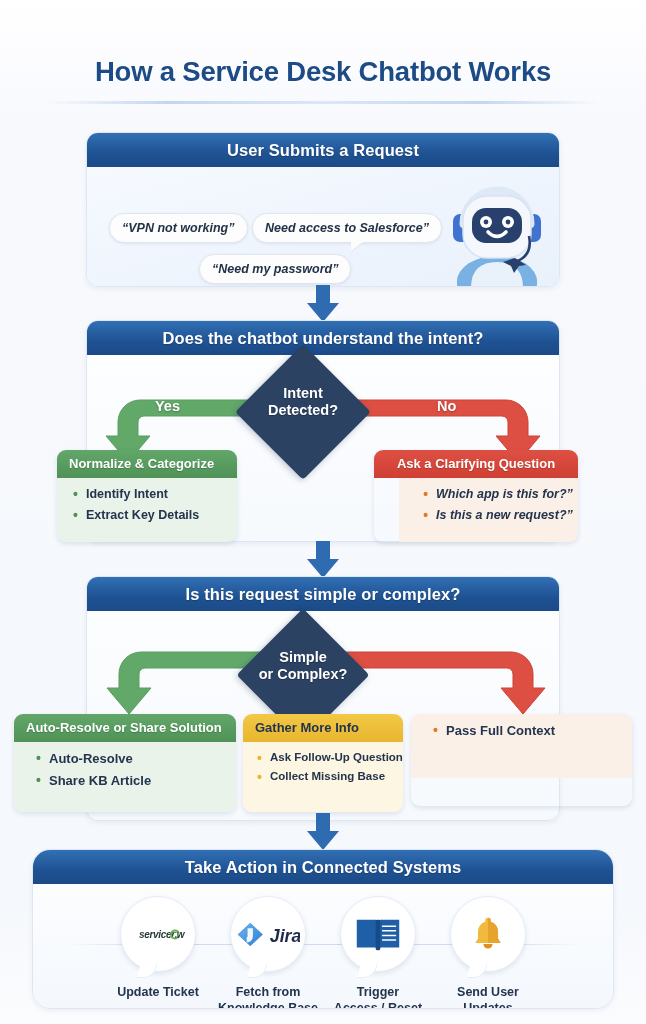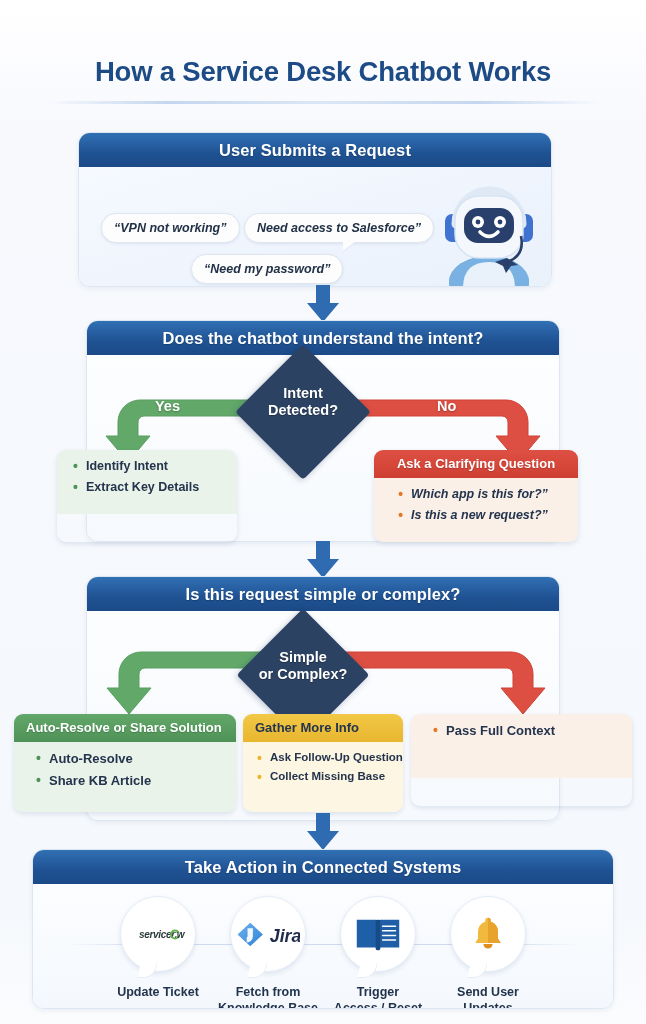--- a/index.html
+++ b/index.html
@@ -45,21 +45,21 @@
     font-size: 16.5px; font-weight: 700;
     background: linear-gradient(180deg,#2f6bb0 0%,#1f5293 55%,#1a4madd 100%);
     background: linear-gradient(180deg,#3170b4 0%,#215severe 1%,#1f5293 60%,#1b4a87 100%);
     background: linear-gradient(180deg,#3170b4 0%,#1f5293 60%,#1b4a87 100%);
     text-shadow: 0 1px 1px rgba(0,0,0,.22);
     letter-spacing: .1px;
   }
   .card-body { position: relative; width: 100%; }
 
   
-  #sec1 { left: 78px; top: 132px; width: 474px; height: 155px; }
+  #sec1 { left: 86px; top: 132px; width: 474px; height: 155px; }
   #sec1 .card-body { height: 121px; background: linear-gradient(165deg,#f6faff 0%,#eef4fd 60%,#e9f1fb 100%); }
   .s1-sub {
     position: absolute; top: 16px; left: 0; width: 474px; text-align: center;
     font-size: 13.5px; color: #2b3b54;
   }
   .bubble {
     position: absolute;
     background: #fdfdfd;
     border: 1px solid #dfe6f0;
     border-radius: 16px;
@@ -86,21 +86,21 @@
   
   #sec2 { left: 86px; top: 320px; width: 474px; height: 222px; }
   #sec2 .card-body { height: 188px; background: linear-gradient(180deg,#fdfeff 0%,#f6f9fd 100%); }
   #sec3wrap { position:absolute; left: 86px; top: 576px; width: 474px; height: 245px;
               background: linear-gradient(180deg,#fdfeff 0%,#f6f9fd 100%);
               border:1px solid #dde7f4; border-radius:12px;
               box-shadow: 0 2px 5px rgba(40,70,120,.07); overflow:visible; }
   #sec3head { position:absolute; left:0; top:0; width:472px; height:34px; border-radius:11px 11px 0 0; }
 
   
-  #sec4 { left: 32px; top: 849px; width: 582px; height: 160px; }
+  #sec4 { left: 32px; top: 849px; width: 582px; height: 160px; border-radius: 18px; }
   #sec4 .card-body { height: 126px; background: linear-gradient(180deg,#fcfdff 0%,#f4f8fd 100%); }
 
   
   .diamond {
     position: absolute;
     background: #2c4263;
     transform: rotate(45deg);
     border-radius: 4px;
     box-shadow: 0 2px 6px rgba(20,40,80,.25);
   }
@@ -229,29 +229,30 @@
   <div class="branch-label" style="left:155px; top:398px;">Yes</div>
   <div class="branch-label" style="left:437px; top:398px;">No</div>
 
   <div class="diamond" style="left:255px; top:364px; width:96px; height:96px;"></div>
   <div class="diamond-label" style="left:243px; top:385px; width:120px;">
     <div>Intent</div>
     <div>Detected?</div>
   </div>
 
   <div class="obox" style="left:57px; top:450px; width:180px; height:92px;">
+    <div class="obox-head g-head">Normalize &amp; Categorize</div>
     <div class="obox-body g-body" style="height:64px;">
       <li>Identify Intent</li>
       <li>Extract Key Details</li>
     </div>
   </div>
 
   <div class="obox" style="left:374px; top:450px; width:204px; height:92px;">
     <div class="obox-head r-head center">Ask a Clarifying Question</div>
-    <div class="obox-body r-body" style="height:64px; padding-left:24px;">
+    <div class="obox-body r-body" style="height:64px; padding-left:24px;margin-left:25px;">
       <li>Which app is this for?”</li>
       <li>Is this a new request?”</li>
     </div>
   </div>
 
   <svg class="dn-arrow" style="left:306px; top:541px; width:34px; height:38px;">
     <path d="M10 0 h14 v18 h9 L17 37 L1 18 h9 z" fill="#2f6bb0"></path>
   </svg>
 
   <div id="sec3wrap">

